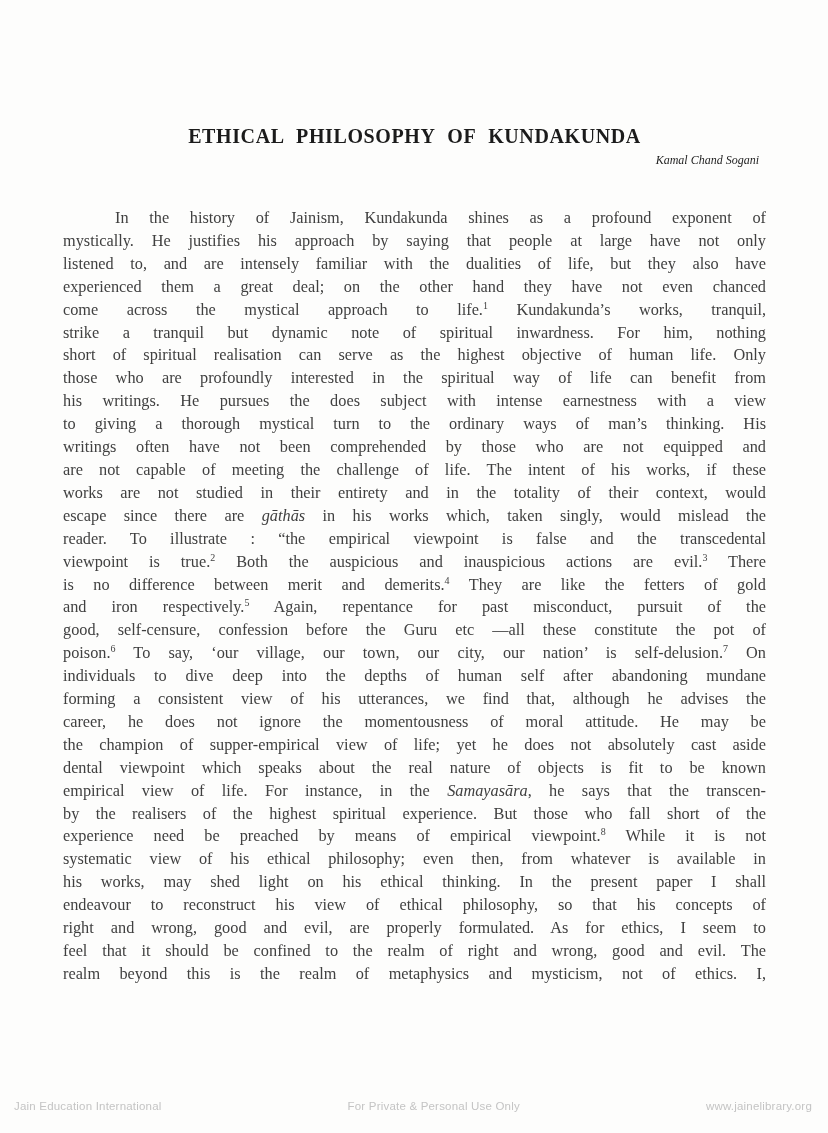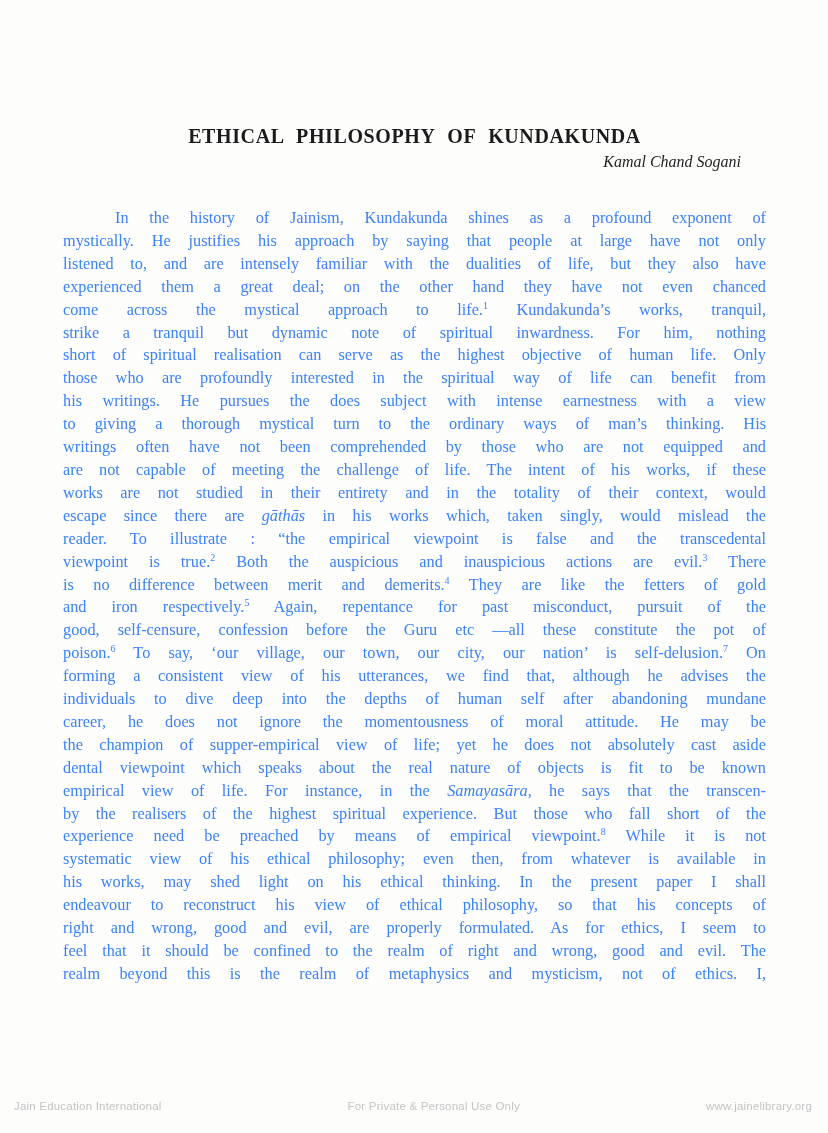--- a/index.html
+++ b/index.html
@@ -20,37 +20,37 @@
     top: 125px; left: 63px; width: 703px;
     text-align: center;
     font-size: 20px;
     font-weight: bold;
     letter-spacing: 0.6px;
     word-spacing: 7px;
     color: #1b1b1b;
   }
   .byline {
     position: absolute;
-    top: 153px; left: 63px; width: 678px;
+    top: 153px; left: 81px; width: 678px;
     text-align: right;
     font-style: italic;
-    font-size: 16px;
+    font-size: 12px;
     color: #242424;
   }
   .article {
     position: absolute;
     top: 207px; left: 63px; width: 703px;
   }
   .line {
     font-size: 16.3px;
     line-height: 22.9px;
     text-align: justify;
     text-align-last: justify;
     text-justify: inter-word;
-    color: #3b82f6;
+    color: #404040;
   }
   .line:first-child { text-indent: 52px; }
   .line sup.fn {
     font-size: 10px;
     line-height: 0;
     vertical-align: super;
   }
   .footer {
     position: absolute;
     top: 1100px; left: 0; width: 828px;
@@ -88,22 +88,22 @@
       <div class="line"><span>writings often have not been comprehended by those who are not equipped and</span></div>
       <div class="line"><span>are not capable of meeting the challenge of life. The intent of his works, if these</span></div>
       <div class="line"><span>works are not studied in their entirety and in the totality of their context, would</span></div>
       <div class="line"><span>escape since there are </span><i>gāthās</i><span> in his works which, taken singly, would mislead the</span></div>
       <div class="line"><span>reader. To illustrate : “the empirical viewpoint is false and the transcedental</span></div>
       <div class="line"><span>viewpoint is true.</span><sup class="fn">2</sup><span> Both the auspicious and inauspicious actions are evil.</span><sup class="fn">3</sup><span> There</span></div>
       <div class="line"><span>is no difference between merit and demerits.</span><sup class="fn">4</sup><span> They are like the fetters of gold</span></div>
       <div class="line"><span>and iron respectively.</span><sup class="fn">5</sup><span> Again, repentance for past misconduct, pursuit of the</span></div>
       <div class="line"><span>good, self-censure, confession before the Guru etc —all these constitute the pot of</span></div>
       <div class="line"><span>poison.</span><sup class="fn">6</sup><span> To say, ‘our village, our town, our city, our nation’ is self-delusion.</span><sup class="fn">7</sup><span> On</span></div>
+      <div class="line"><span>individuals to dive deep into the depths of human self after abandoning mundane</span></div>
       <div class="line"><span>forming a consistent view of his utterances, we find that, although he advises the</span></div>
-      <div class="line"><span>individuals to dive deep into the depths of human self after abandoning mundane</span></div>
       <div class="line"><span>career, he does not ignore the momentousness of moral attitude. He may be</span></div>
       <div class="line"><span>the champion of supper-empirical view of life; yet he does not absolutely cast aside</span></div>
       <div class="line"><span>dental viewpoint which speaks about the real nature of objects is fit to be known</span></div>
       <div class="line"><span>empirical view of life. For instance, in the </span><i>Samayasāra</i><span>, he says that the transcen-</span></div>
       <div class="line"><span>by the realisers of the highest spiritual experience. But those who fall short of the</span></div>
       <div class="line"><span>experience need be preached by means of empirical viewpoint.</span><sup class="fn">8</sup><span> While it is not</span></div>
       <div class="line"><span>systematic view of his ethical philosophy; even then, from whatever is available in</span></div>
       <div class="line"><span>his works, may shed light on his ethical thinking. In the present paper I shall</span></div>
       <div class="line"><span>endeavour to reconstruct his view of ethical philosophy, so that his concepts of</span></div>
       <div class="line"><span>right and wrong, good and evil, are properly formulated. As for ethics, I seem to</span></div>

